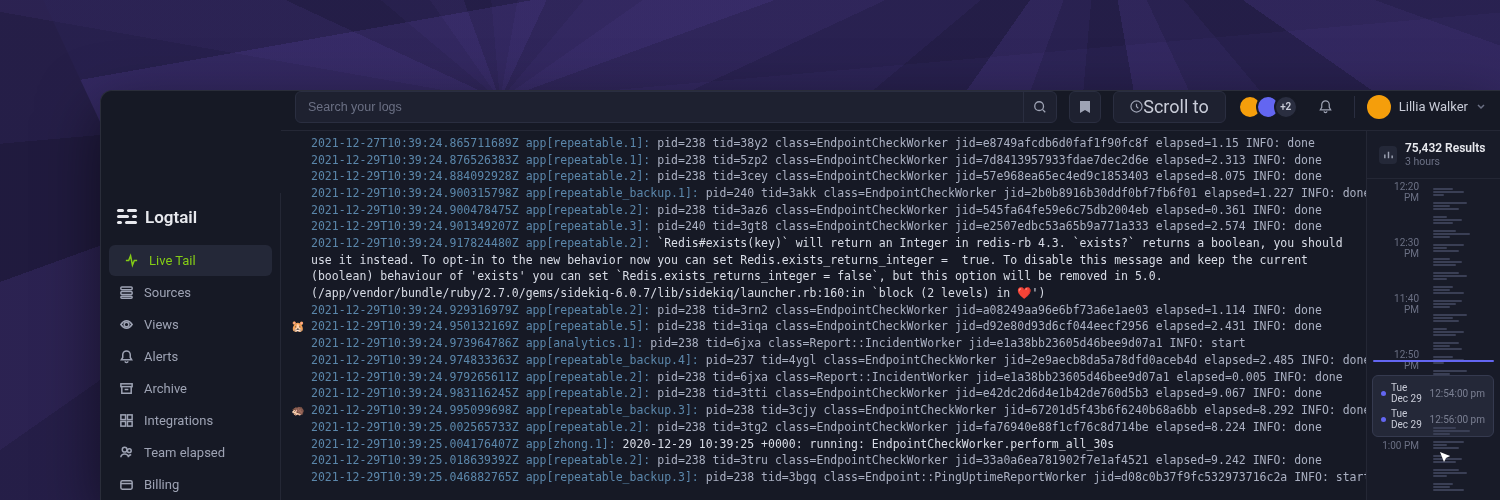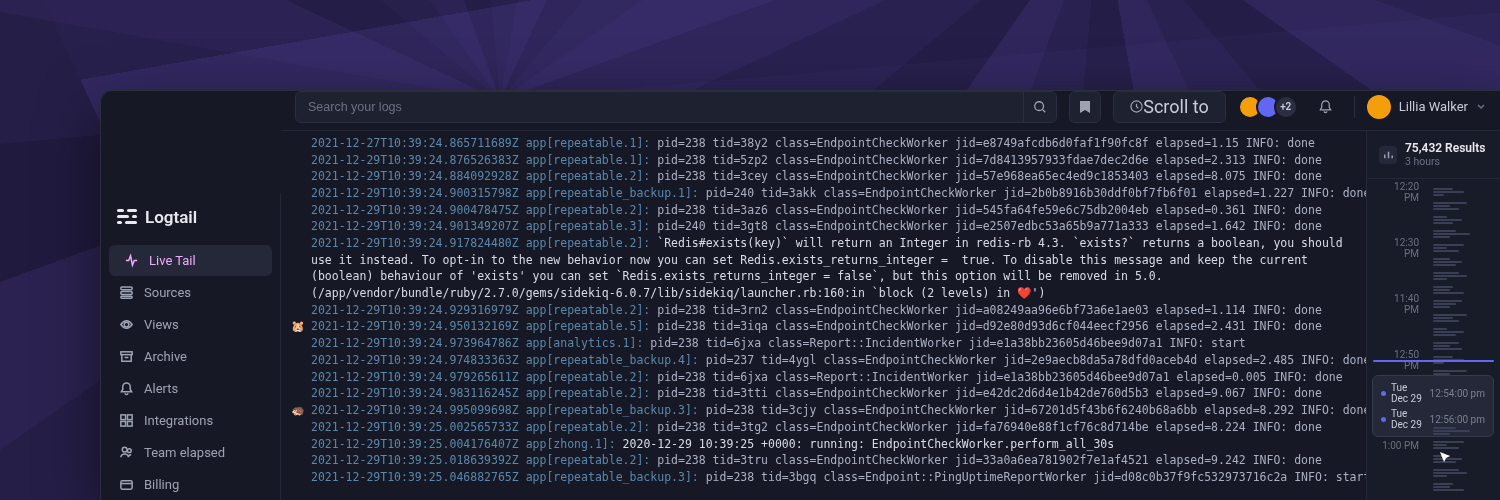--- a/index.html
+++ b/index.html
@@ -27,21 +27,21 @@
 .logo-mark span:nth-child(2){ top:0; left:10px; width:10px; }
 .logo-mark span:nth-child(3){ top:6px; left:0; width:12px; }
 .logo-mark span:nth-child(4){ top:6px; left:15px; width:5px; }
 .logo-mark span:nth-child(5){ top:12px; left:0; width:5px; }
 .logo-mark span:nth-child(6){ top:12px; left:8px; width:12px; }
 .logo-text { color: #e8e9ee; font-size: 17px; font-weight: 600; }
 
 .nav { display: flex; flex-direction: column; gap: 1px; padding: 0 8px; }
 .nav-item { display: flex; align-items: center; gap: 10px; padding: 8px 10px; border-radius: 6px;
   color: #9ea3b4; font-size: 13px; cursor: pointer; }
-.nav-item.active { background: #242838; color: #f0abfc; padding-left: 15px; }
+.nav-item.active { background: #242838; color: #84cc16; padding-left: 15px; }
 .nav-item .ic { width: 15px; height: 15px; flex-shrink: 0; display:flex; align-items:center; justify-content:center; }
 .nav-item .ic svg { stroke: currentColor; fill: none; stroke-width: 1.6; }
 
 
 .main { flex: 1; display: flex; flex-direction: column; min-width: 0; }
 .topbar { height: 48px; display: flex; align-items: center; gap: 12px; padding: 0 14px;
   border-bottom: 1px solid #242735; }
 .selector { display: flex; align-items: center; gap: 8px; background: #1e2130; border: 1px solid #2a2e40;
   border-radius: 6px; padding: 6px 10px; color: #c9ccd8; font-size: 12.5px; cursor: pointer; }
 .selector .sic { width: 14px; height: 14px; }
@@ -146,33 +146,33 @@
             <svg viewBox="0 0 16 16">
               <circle cx="8" cy="8" r="2.5"></circle>
               <path d="M2 8c2-3 4-4 6-4s4 1 6 4c-2 3-4 4-6 4s-4-1-6-4z"></path>
             </svg>
           </span>
           <span>Views</span>
         </div>
         <div class="nav-item">
           <span class="ic">
             <svg viewBox="0 0 16 16">
+              <path d="M8 2a4 4 0 014 4v3l1.5 2.5H2.5L4 9V6a4 4 0 014-4zM6.5 13a1.5 1.5 0 003 0"></path>
+            </svg>
+          </span>
+          <span>Alerts</span>
+        </div>
+        <div class="nav-item">
+          <span class="ic">
+            <svg viewBox="0 0 16 16">
               <rect x="2" y="3" width="12" height="3"></rect>
               <path d="M3 6v7h10V6M6 9h4"></path>
             </svg>
           </span>
           <span>Archive</span>
-        </div>
-        <div class="nav-item">
-          <span class="ic">
-            <svg viewBox="0 0 16 16">
-              <path d="M8 2a4 4 0 014 4v3l1.5 2.5H2.5L4 9V6a4 4 0 014-4zM6.5 13a1.5 1.5 0 003 0"></path>
-            </svg>
-          </span>
-          <span>Alerts</span>
         </div>
         <div class="nav-item">
           <span class="ic">
             <svg viewBox="0 0 16 16">
               <rect x="2" y="2" width="5" height="5"></rect>
               <rect x="9" y="2" width="5" height="5"></rect>
               <rect x="2" y="9" width="5" height="5"></rect>
               <rect x="9" y="9" width="5" height="5"></rect>
             </svg>
           </span>
@@ -251,21 +251,21 @@
       </div>
     </div>
 
     <div class="content">
       <div class="logs" id="logs">
           <div class="log-line"><span class="gutter"></span><span><span class="ts">2021-12-27T10:39:24.865711689Z</span> <span class="src">app[repeatable.1]:</span> <span class="body">pid=238 tid=38y2 class=EndpointCheckWorker jid=e8749afcdb6d0faf1f90fc8f elapsed=1.15 INFO: done</span></span></div>
           <div class="log-line"><span class="gutter"></span><span><span class="ts">2021-12-29T10:39:24.876526383Z</span> <span class="src">app[repeatable.1]:</span> <span class="body">pid=238 tid=5zp2 class=EndpointCheckWorker jid=7d8413957933fdae7dec2d6e elapsed=2.313 INFO: done</span></span></div>
           <div class="log-line"><span class="gutter"></span><span><span class="ts">2021-12-29T10:39:24.884092928Z</span> <span class="src">app[repeatable.2]:</span> <span class="body">pid=238 tid=3cey class=EndpointCheckWorker jid=57e968ea65ec4ed9c1853403 elapsed=8.075 INFO: done</span></span></div>
           <div class="log-line"><span class="gutter"></span><span><span class="ts">2021-12-29T10:39:24.900315798Z</span> <span class="src">app[repeatable_backup.1]:</span> <span class="body">pid=240 tid=3akk class=EndpointCheckWorker jid=2b0b8916b30ddf0bf7fb6f01 elapsed=1.227 INFO: done</span></span></div>
           <div class="log-line"><span class="gutter"></span><span><span class="ts">2021-12-29T10:39:24.900478475Z</span> <span class="src">app[repeatable.2]:</span> <span class="body">pid=238 tid=3az6 class=EndpointCheckWorker jid=545fa64fe59e6c75db2004eb elapsed=0.361 INFO: done</span></span></div>
-          <div class="log-line"><span class="gutter"></span><span><span class="ts">2021-12-29T10:39:24.901349207Z</span> <span class="src">app[repeatable.3]:</span> <span class="body">pid=240 tid=3gt8 class=EndpointCheckWorker jid=e2507edbc53a65b9a771a333 elapsed=1.642 INFO: done</span></span></div>
+          <div class="log-line"><span class="gutter"></span><span><span class="ts">2021-12-29T10:39:24.901349207Z</span> <span class="src">app[repeatable.3]:</span> <span class="body">pid=240 tid=3gt8 class=EndpointCheckWorker jid=e2507edbc53a65b9a771a333 elapsed=2.574 INFO: done</span></span></div>
           <div class="log-line wrap"><span class="gutter"></span><span><span class="ts">2021-12-29T10:39:24.917824480Z</span> <span class="src">app[repeatable.2]:</span> <span class="body warn">`Redis#exists(key)` will return an Integer in redis-rb 4.3. `exists?` returns a boolean, you should use it instead. To opt-in to the new behavior now you can set Redis.exists_returns_integer =  true. To disable this message and keep the current (boolean) behaviour of 'exists' you can set `Redis.exists_returns_integer = false`, but this option will be removed in 5.0. (/app/vendor/bundle/ruby/2.7.0/gems/sidekiq-6.0.7/lib/sidekiq/launcher.rb:160:in `block (2 levels) in ❤️')</span></span></div>
           <div class="log-line"><span class="gutter"></span><span><span class="ts">2021-12-29T10:39:24.929316979Z</span> <span class="src">app[repeatable.2]:</span> <span class="body">pid=238 tid=3rn2 class=EndpointCheckWorker jid=a08249aa96e6bf73a6e1ae03 elapsed=1.114 INFO: done</span></span></div>
           <div class="log-line"><span class="gutter"><span class="emo">🐹</span></span><span><span class="ts">2021-12-29T10:39:24.950132169Z</span> <span class="src">app[repeatable.5]:</span> <span class="body">pid=238 tid=3iqa class=EndpointCheckWorker jid=d92e80d93d6cf044eecf2956 elapsed=2.431 INFO: done</span></span></div>
           <div class="log-line"><span class="gutter"></span><span><span class="ts">2021-12-29T10:39:24.973964786Z</span> <span class="src">app[analytics.1]:</span> <span class="body">pid=238 tid=6jxa class=Report::IncidentWorker jid=e1a38bb23605d46bee9d07a1 INFO: start</span></span></div>
           <div class="log-line"><span class="gutter"></span><span><span class="ts">2021-12-29T10:39:24.974833363Z</span> <span class="src">app[repeatable_backup.4]:</span> <span class="body">pid=237 tid=4ygl class=EndpointCheckWorker jid=2e9aecb8da5a78dfd0aceb4d elapsed=2.485 INFO: done</span></span></div>
           <div class="log-line"><span class="gutter"></span><span><span class="ts">2021-12-29T10:39:24.979265611Z</span> <span class="src">app[repeatable.2]:</span> <span class="body">pid=238 tid=6jxa class=Report::IncidentWorker jid=e1a38bb23605d46bee9d07a1 elapsed=0.005 INFO: done</span></span></div>
           <div class="log-line"><span class="gutter"></span><span><span class="ts">2021-12-29T10:39:24.983116245Z</span> <span class="src">app[repeatable.2]:</span> <span class="body">pid=238 tid=3tti class=EndpointCheckWorker jid=e42dc2d6d4e1b42de760d5b3 elapsed=9.067 INFO: done</span></span></div>
           <div class="log-line"><span class="gutter"><span class="emo">🦔</span></span><span><span class="ts">2021-12-29T10:39:24.995099698Z</span> <span class="src">app[repeatable_backup.3]:</span> <span class="body">pid=238 tid=3cjy class=EndpointCheckWorker jid=67201d5f43b6f6240b68a6bb elapsed=8.292 INFO: done</span></span></div>
           <div class="log-line"><span class="gutter"></span><span><span class="ts">2021-12-29T10:39:25.002565733Z</span> <span class="src">app[repeatable.2]:</span> <span class="body">pid=238 tid=3tg2 class=EndpointCheckWorker jid=fa76940e88f1cf76c8d714be elapsed=8.224 INFO: done</span></span></div>
           <div class="log-line"><span class="gutter"></span><span><span class="ts">2021-12-29T10:39:25.004176407Z</span> <span class="src">app[zhong.1]:</span> <span class="body warn">2020-12-29 10:39:25 +0000: running: EndpointCheckWorker.perform_all_30s</span></span></div>

